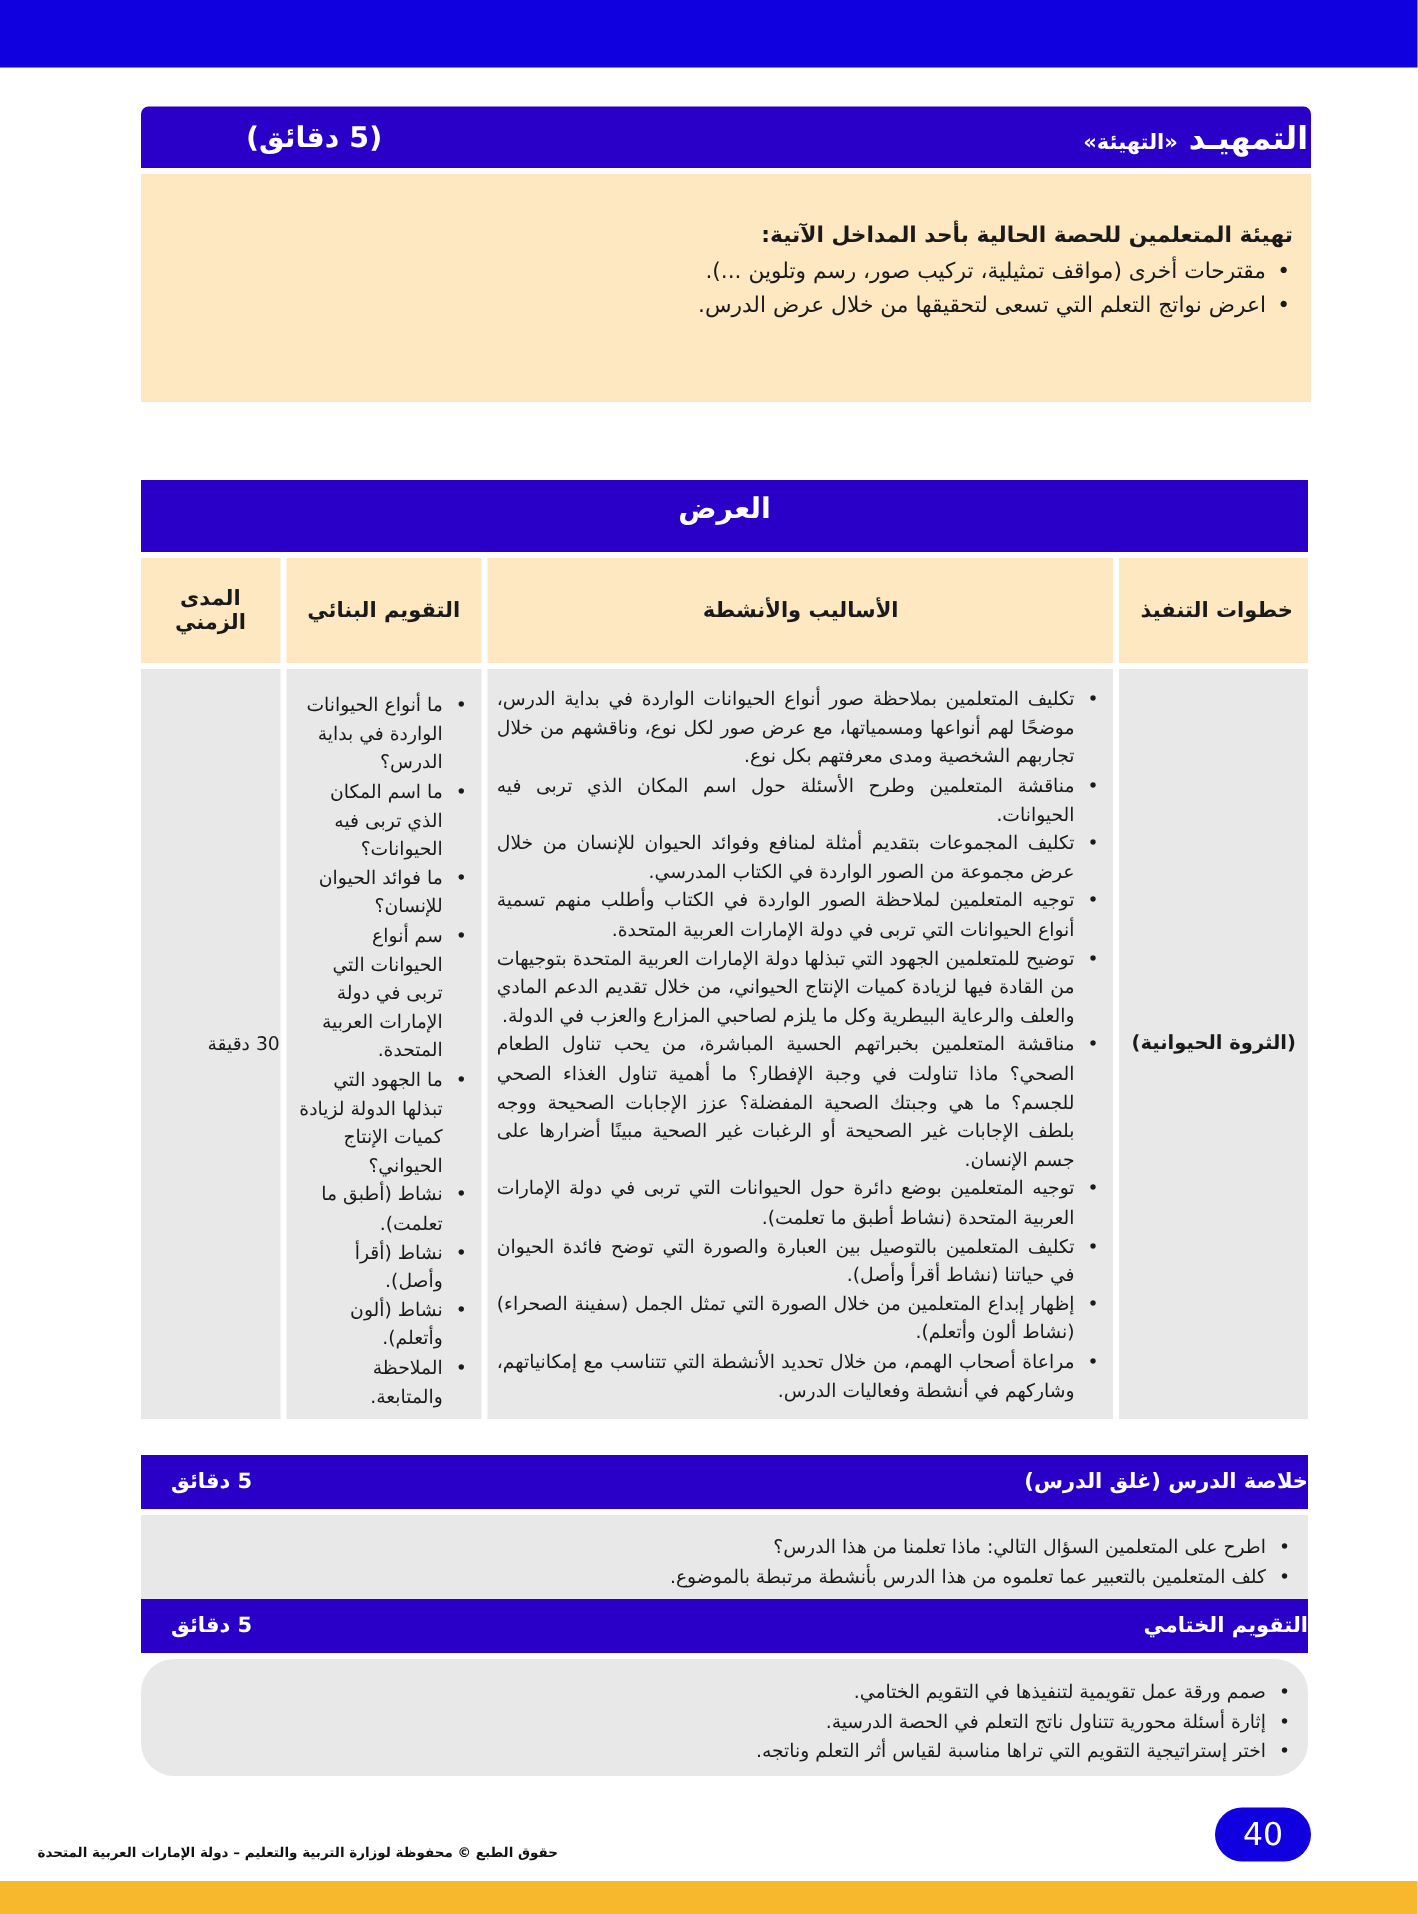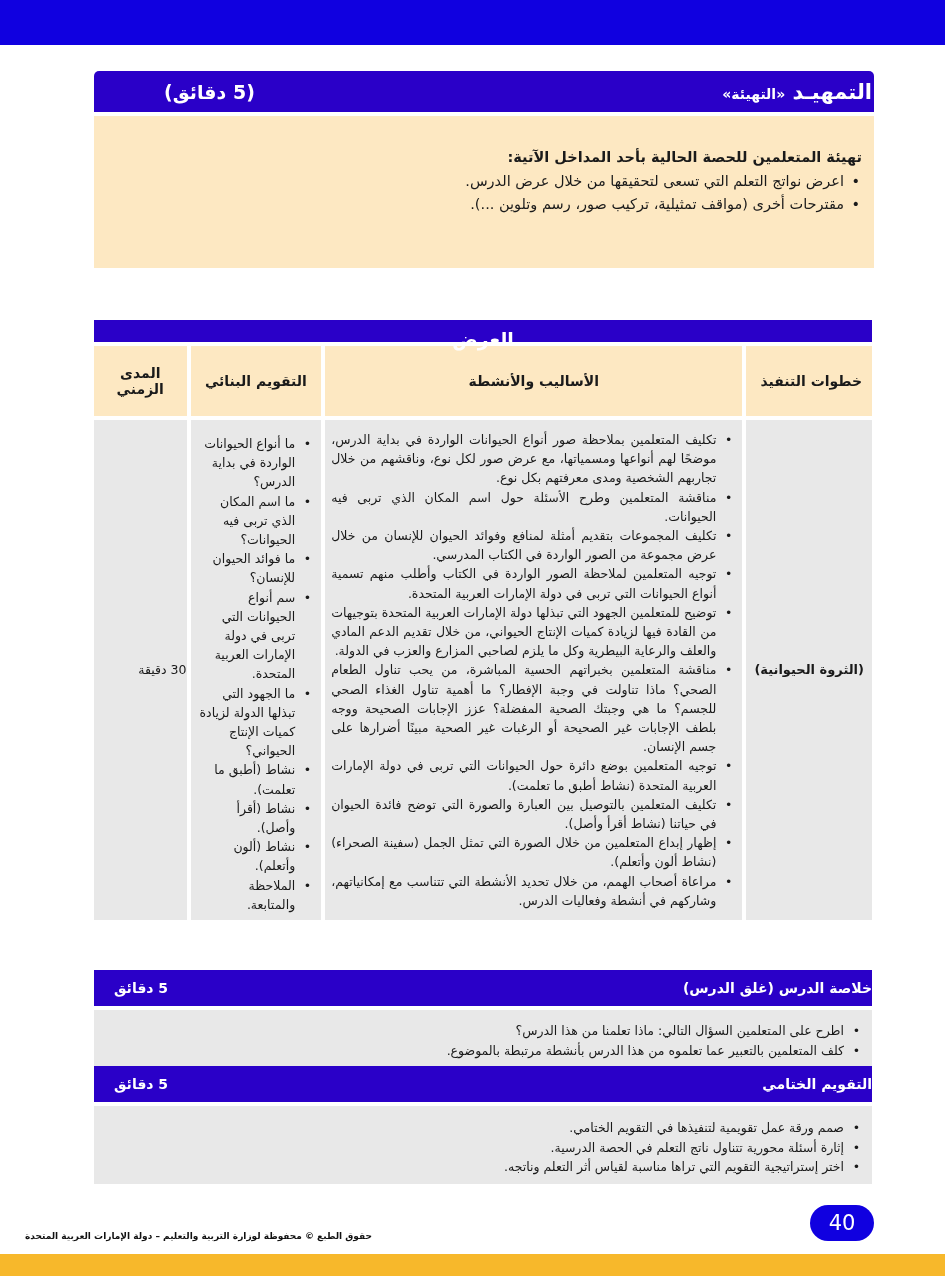--- a/index.html
+++ b/index.html
@@ -29,21 +29,21 @@
   .warmup-body .lead { font-weight: bold; margin: 0; }
   ul.bul { list-style: none; margin: 0; padding: 0; }
   ul.bul li { position: relative; padding-right: 18px; }
   ul.bul li::before { content: "\2022"; position: absolute; right: 2px; top: 0; }
 
   .presentation { position: absolute; left: 94px; top: 320px; width: 778px; }
   .sec-header {
     background: #2a00c8; color: #fff; font-weight: bold; text-align: center;
     direction: rtl; box-sizing: border-box;
   }
-  .pres-header { height: 22px; line-height: 38px; font-size: 19px; }
+  .pres-header { height: 48px; line-height: 38px; font-size: 19px; }
 
   table.grid {
     border-collapse: separate; border-spacing: 4px; width: 786px; margin-left: -4px;
     direction: rtl; table-layout: fixed;
   }
   table.grid th {
     background: #fde8c2; font-weight: bold; font-size: 14px; height: 70px;
     padding: 0 6px; text-align: center;
   }
   table.grid th.col-steps { text-align: right; padding-right: 10px; }
@@ -60,21 +60,21 @@
   }
   .bar-sec .hdr .center { position: absolute; left: 0; right: 0; }
   .bar-sec .hdr .dur { position: absolute; left: 20px; }
   .bar-sec .body {
     background: #e8e8e8; margin-top: 4px; font-size: 12.5px; line-height: 19.5px;
     box-sizing: border-box; padding: 0 10px;
   }
   #summary { top: 970px; }
   #summary .body { height: 58px; padding-top: 11px; }
   #final { top: 1066px; }
-  #final .body { height: 78px; padding-top: 12px; }
+  #final .body { height: 78px; padding-top: 12px; border-radius: 22px; }
 
   .page-num {
     position: absolute; left: 810px; top: 1205px; width: 64px; height: 36px;
     background: #1000e0; border-radius: 18px; color: #fff; font-size: 21px;
     text-align: center; line-height: 36px;
   }
   .copyright {
     position: absolute; left: 25px; top: 1231px; font-size: 9px; direction: rtl;
     color: #111; font-weight: bold;
   }
@@ -85,22 +85,22 @@
 <div class="top-bar"></div>
 
 <div class="warmup-header">
   <span class="title"><span>التمهيـد</span> <span class="q">«التهيئة»</span></span>
   <span class="dur">(5 دقائق)</span>
 </div>
 
 <div class="warmup-body">
   <p class="lead">تهيئة المتعلمين للحصة الحالية بأحد المداخل الآتية:</p>
   <ul class="bul">
+    <li>مقترحات أخرى (مواقف تمثيلية، تركيب صور، رسم وتلوين ...).</li>
     <li>اعرض نواتج التعلم التي تسعى لتحقيقها من خلال عرض الدرس.</li>
-    <li>مقترحات أخرى (مواقف تمثيلية، تركيب صور، رسم وتلوين ...).</li>
   </ul>
 </div>
 
 <div class="presentation">
   <div class="sec-header pres-header">العرض</div>
   <table class="grid">
     <colgroup>
       <col style="width:125px">
         <col style="width:415px">
         <col style="width:130px">

